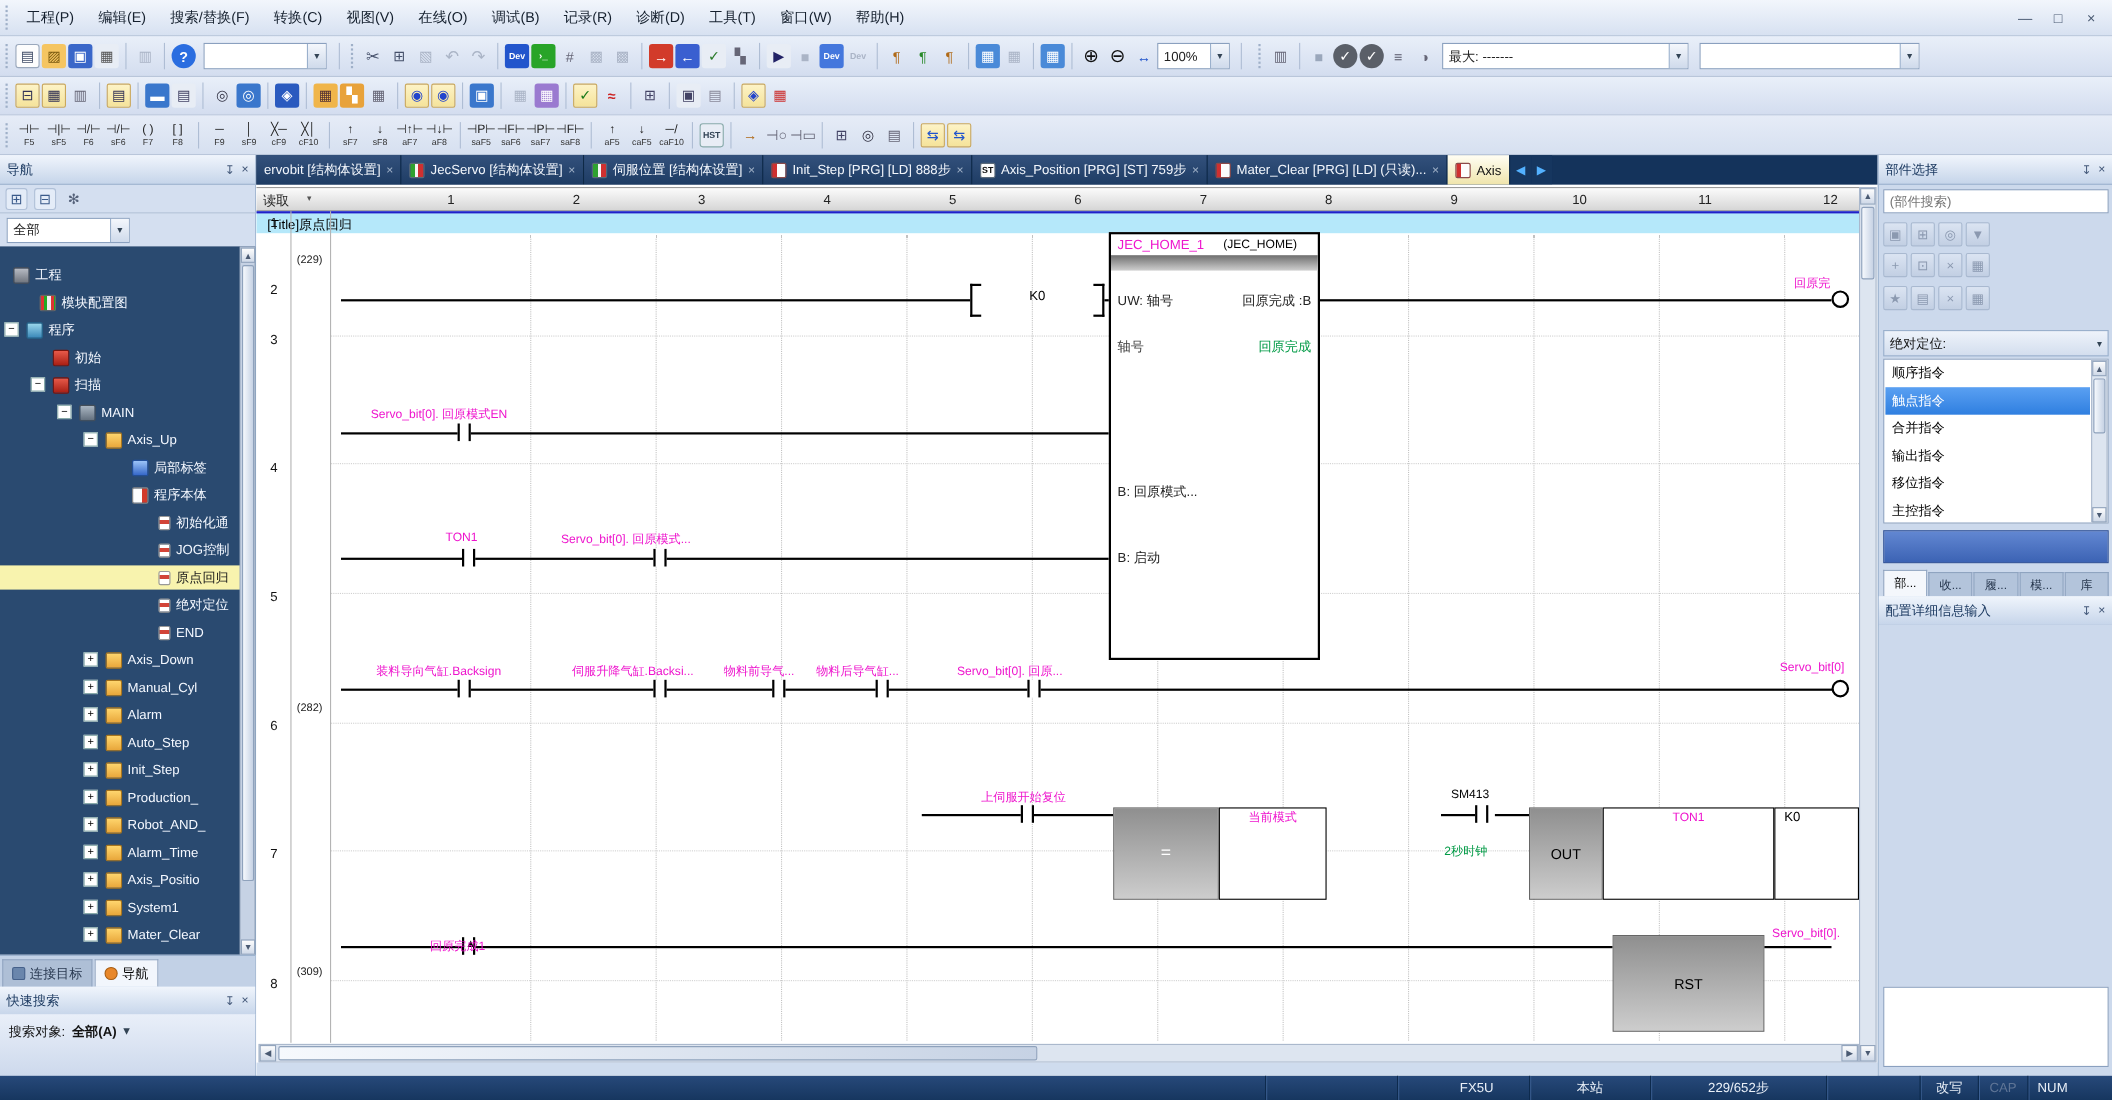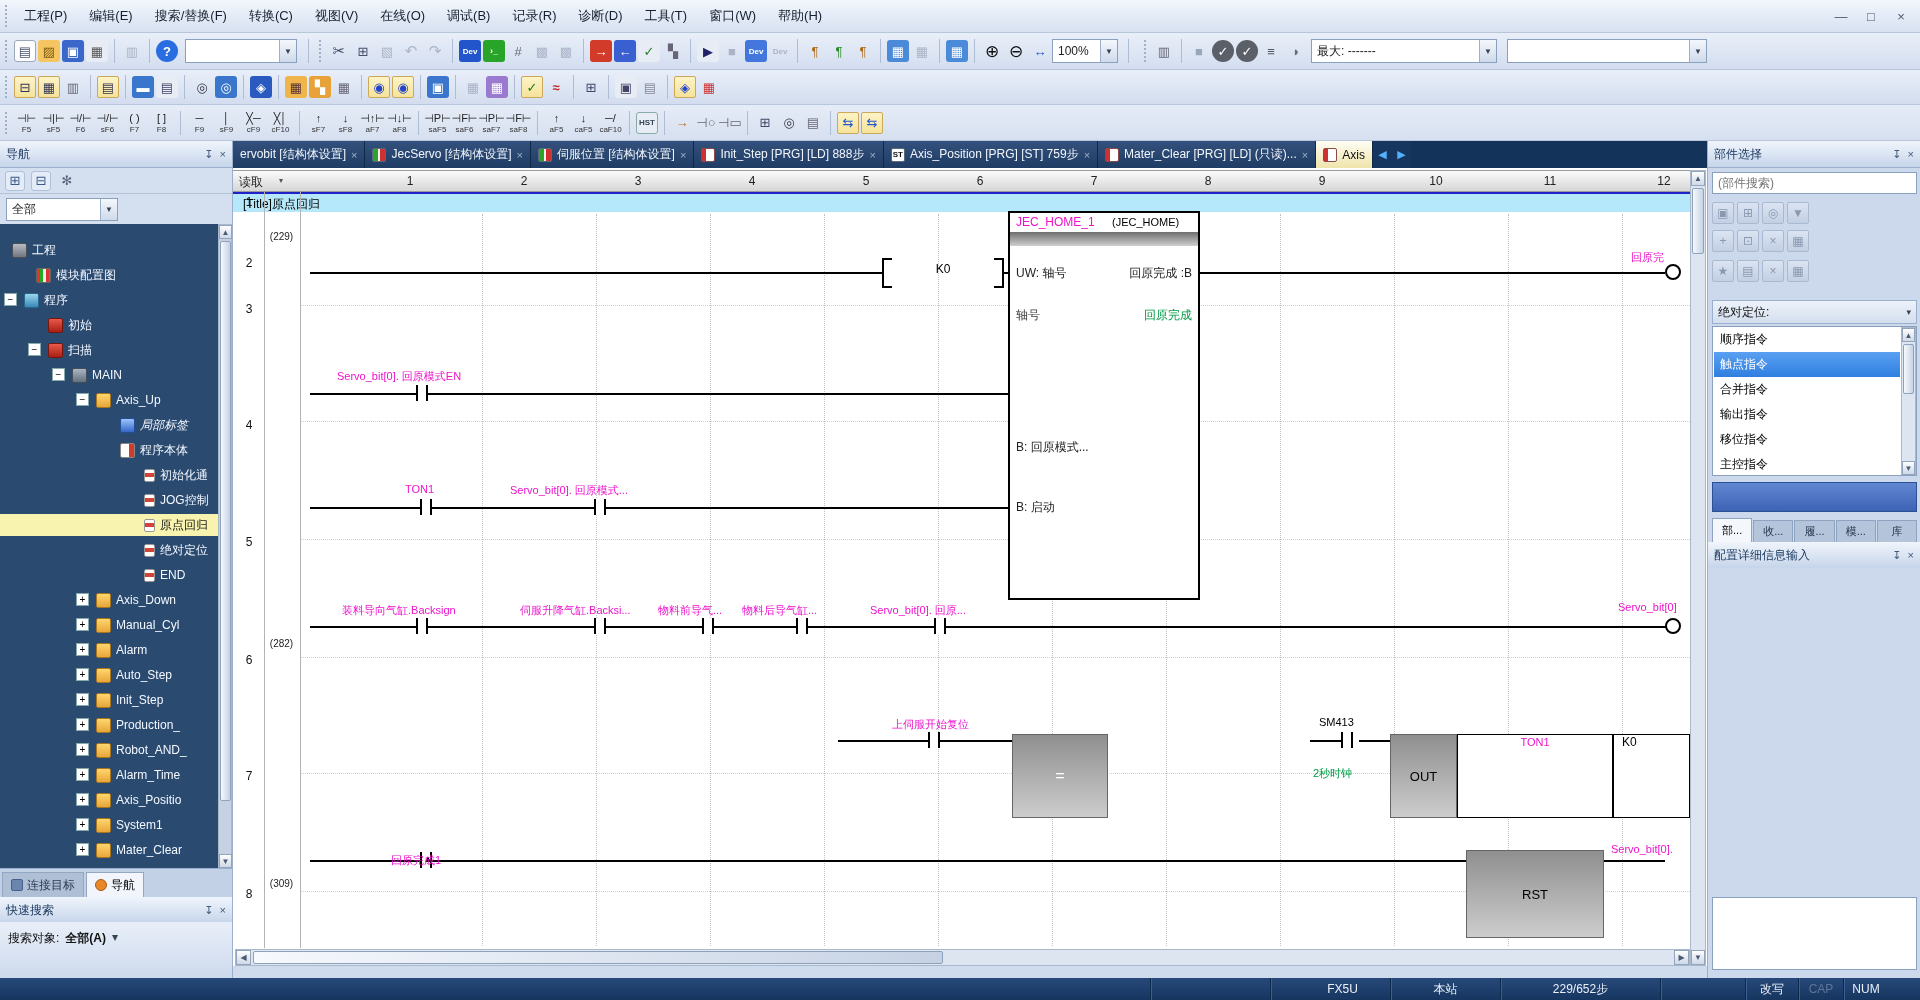--- a/index.html
+++ b/index.html
@@ -190,21 +190,21 @@
     </span>
     <span class="sep" style="margin:0 10px;"></span>
     <span class="grip"></span>
     <span class="ic" style="color:#667;">▥</span>
     <span class="sep"></span>
     <span class="ic" style="color:#9aa7bb;">■</span>
     <span class="ic" style="background:#5a5f68;color:#fff;border-radius:50%;">✓</span>
     <span class="ic" style="background:#5a5f68;color:#fff;border-radius:50%;">✓</span>
     <span class="ic" style="color:#556;">≡</span>
     <span class="ic" style="color:#667;">◑</span>
-    <span class="combo" style="width:186px;margin-left:4px;">
+    <span class="combo" style="width:224px;margin-left:4px;">
       <span class="cv">最大: -------</span>
       <span class="ca">▼</span>
     </span>
     <span class="combo" style="width:200px;margin-left:10px;">
       <span class="cv"></span>
       <span class="ca">▼</span>
     </span>
   </div>
 
   <div id="tb2">
@@ -397,21 +397,21 @@
       <div class="trow" style="top:140px;">
           <span class="exp" style="left:52px;top:4px;">−</span>
           <span class="ti ti-main" style="left:72px;"></span>
           <span style="margin-left:92px;">MAIN</span>
         </div>
       <div class="trow" style="top:165px;">
           <span class="exp" style="left:76px;top:4px;">−</span>
           <span class="ti ti-pou" style="left:96px;"></span>
           <span style="margin-left:116px;">Axis_Up</span>
         </div>
-      <div class="trow" style="top:190px;font-style:italic;">
+      <div class="trow" style="top:190px;">
           <span class="ti ti-lbl" style="left:120px;"></span>
           <span style="margin-left:140px;">局部标签</span>
         </div>
       <div class="trow" style="top:215px;">
           <span class="ti ti-body" style="left:120px;"></span>
           <span style="margin-left:140px;">程序本体</span>
         </div>
       <div class="trow" style="top:240px;">
           <span class="ti ti-net" style="left:144px;"></span>
           <span style="margin-left:160px;">初始化通</span>
@@ -654,20 +654,21 @@
       <span class="lbl" style="left:637px;top:435px;">Servo_bit[0]. 回原...</span>
       <span class="lbl" style="left:1385px;top:433px;">Servo_bit[0]</span>
       <div class="coil" style="left:1432px;top:450px;"></div>
 
       <div class="wire" style="left:605px;top:572px;width:174px;"></div>
       <div class="ct" style="left:695px;top:564px;"></div>
       <span class="lbl" style="left:659px;top:549px;">上伺服开始复位</span>
       <div class="gblk" style="left:779px;top:566px;width:96px;height:84px;color:#fff;font-size:16px;">
           <span>=</span>
         </div>
+      <div class="cell" style="left:875px;top:566px;width:98px;height:84px;"><span class="lbl" style="position:static;">当前模式</span></div>
       <div class="wire" style="left:1077px;top:572px;width:31px;"></div>
       <div class="ct" style="left:1108px;top:564px;"></div>
       <span class="dev" style="left:1086px;top:548px;font-size:11px;">SM413</span>
       <span class="cmt" style="left:1080px;top:598px;">2秒时钟</span>
       <div class="wire" style="left:1126px;top:572px;width:31px;"></div>
       <div class="gblk" style="left:1157px;top:566px;width:67px;height:84px;font-size:13px;">
           <span>OUT</span>
         </div>
       <div class="cell" style="left:1224px;top:566px;width:156px;height:84px;"><span class="lbl" style="position:static;">TON1</span></div>
       <div class="cell" style="left:1380px;top:566px;width:77px;height:84px;text-align:left;"><span style="color:#000;font-size:12px;padding-left:8px;">K0</span></div>

